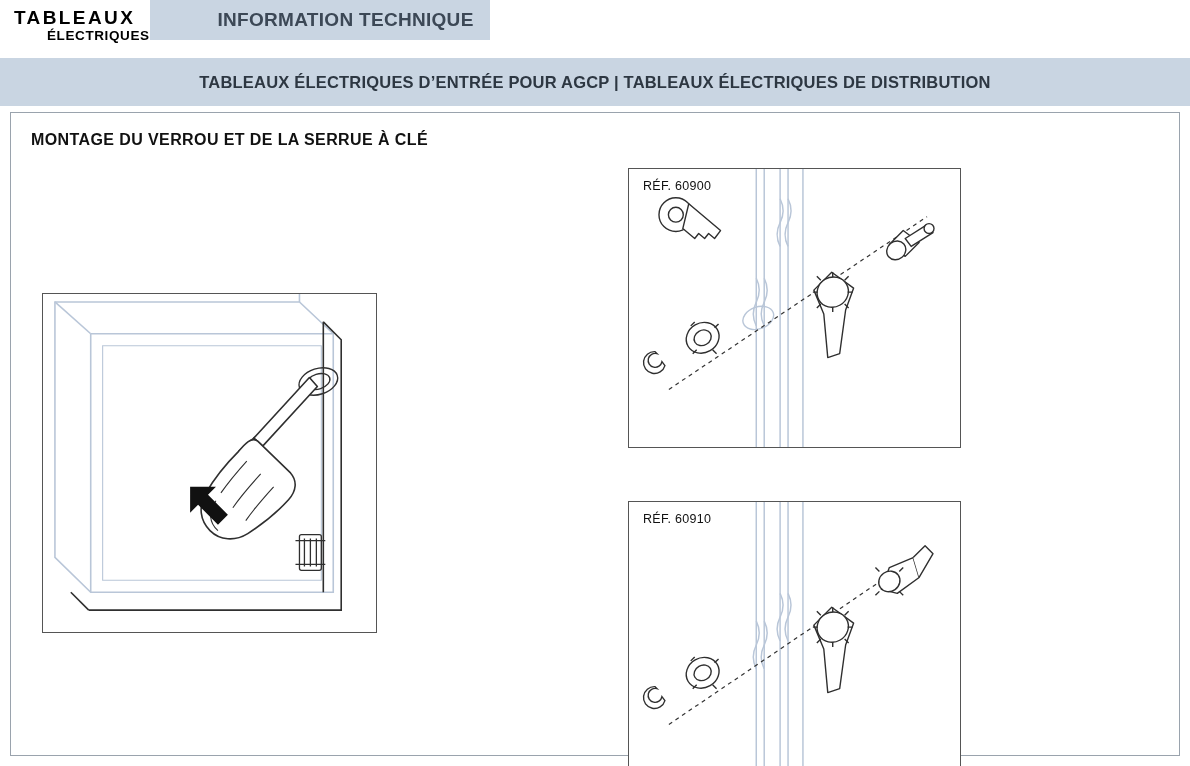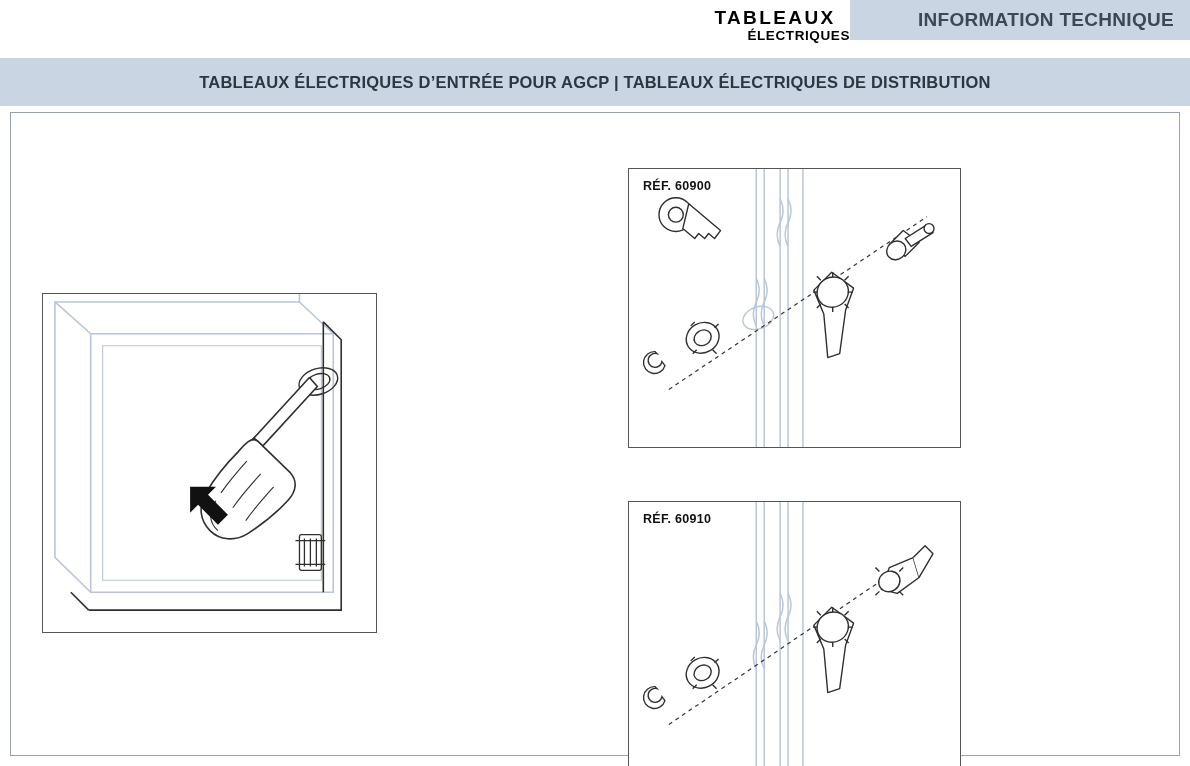--- a/index.html
+++ b/index.html
@@ -15,21 +15,21 @@
     position: relative;
     overflow: hidden;
   }
 
   
   .header {
     position: relative;
     height: 58px;
     display: flex;
     align-items: flex-start;
-    justify-content: flex-end;
+    justify-content: flex-start;
   }
   .brand {
     padding: 8px 0 0 14px;
     line-height: 1.08;
   }
   .brand-line1 {
     font-size: 19px;
     font-weight: bold;
     letter-spacing: 2.4px;
     color: #000;
@@ -122,21 +122,21 @@
     overflow: hidden;
   }
   #fig-60900 { top: 55px; height: 280px; }
   #fig-60910 { top: 345px; height: 285px; margin-top: 43px; }
 
   .ref-label {
     position: absolute;
     left: 14px;
     top: 10px;
     font-size: 12.5px;
-    font-weight: bold;
+    font-weight: normal;
     letter-spacing: 0.3px;
     color: #111;
     z-index: 5;
   }
   .fig-svg {
     position: absolute;
     inset: 0;
     width: 100%;
     height: 100%;
     display: block;
@@ -154,20 +154,21 @@
     <span class="ht-title">INFORMATION TECHNIQUE</span>
   </div>
 </div>
 
 <div class="title-bar">
   <span class="tb-text">TABLEAUX ÉLECTRIQUES D’ENTRÉE POUR AGCP | TABLEAUX ÉLECTRIQUES DE DISTRIBUTION</span>
 </div>
 
 <div class="panel">
 
+  <div class="section-title">MONTAGE DU VERROU ET DE LA SERRUE À CLÉ</div>
 
   <div class="fig-left">
     <svg class="fig-svg" viewBox="0 0 335 340">
       <g fill="none" stroke="#b9c6d8" stroke-width="1.6">
 
         <path d="M 12 8 L 258 8 L 292 40 L 292 300 L 48 300 L 12 265 Z"></path>
         <path d="M 48 40 L 292 40"></path>
         <path d="M 48 40 L 48 300"></path>
         <path d="M 12 8 L 48 40"></path>
         <path d="M 258 8 L 258 -2"></path>

